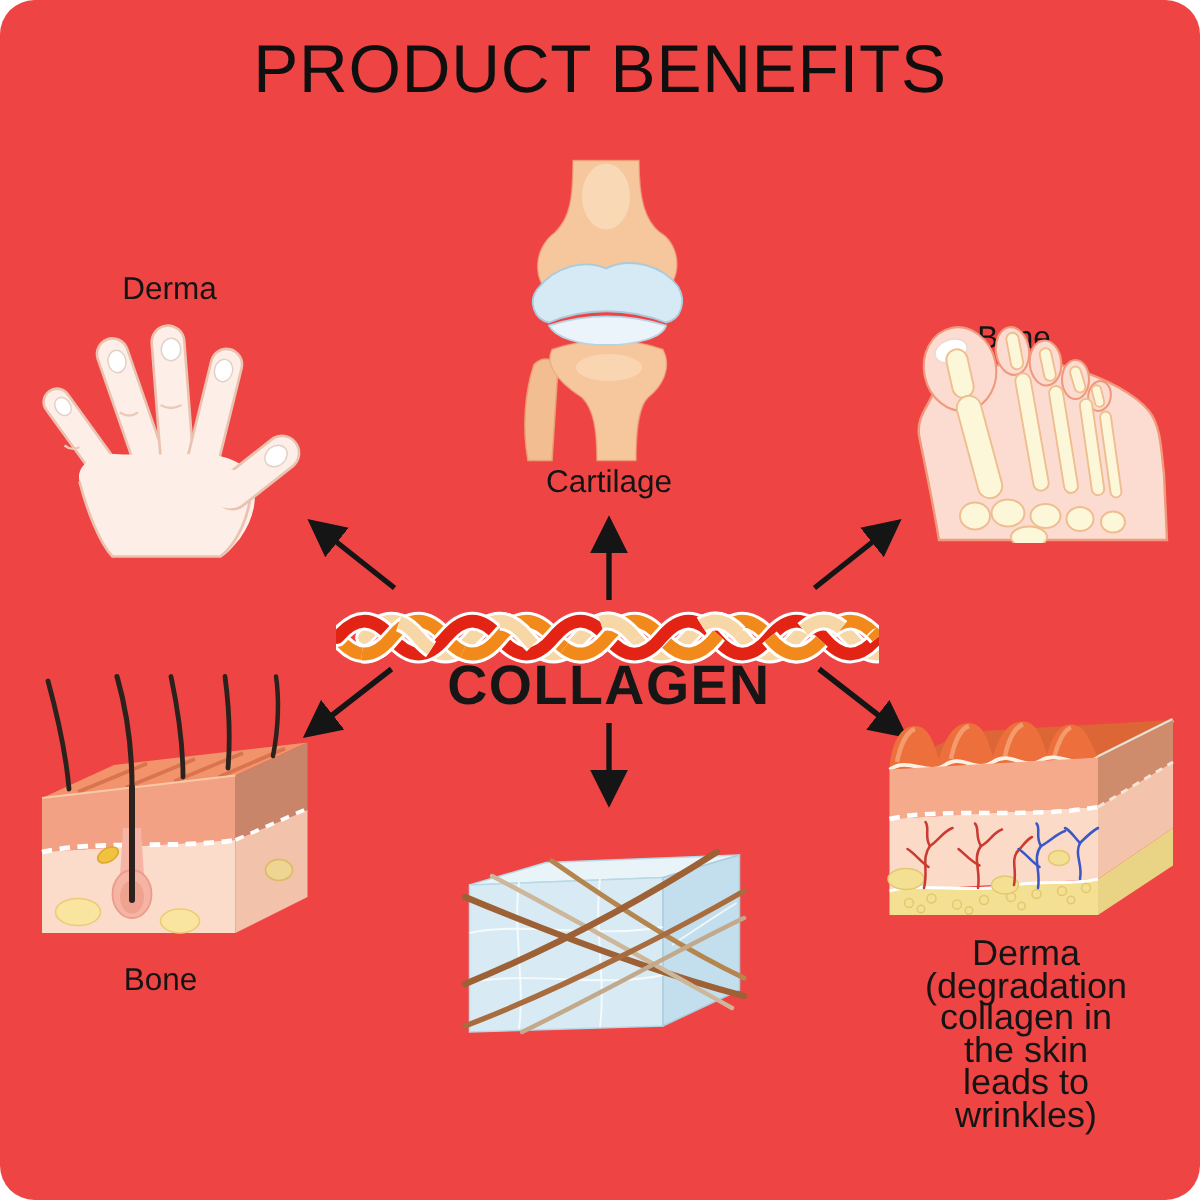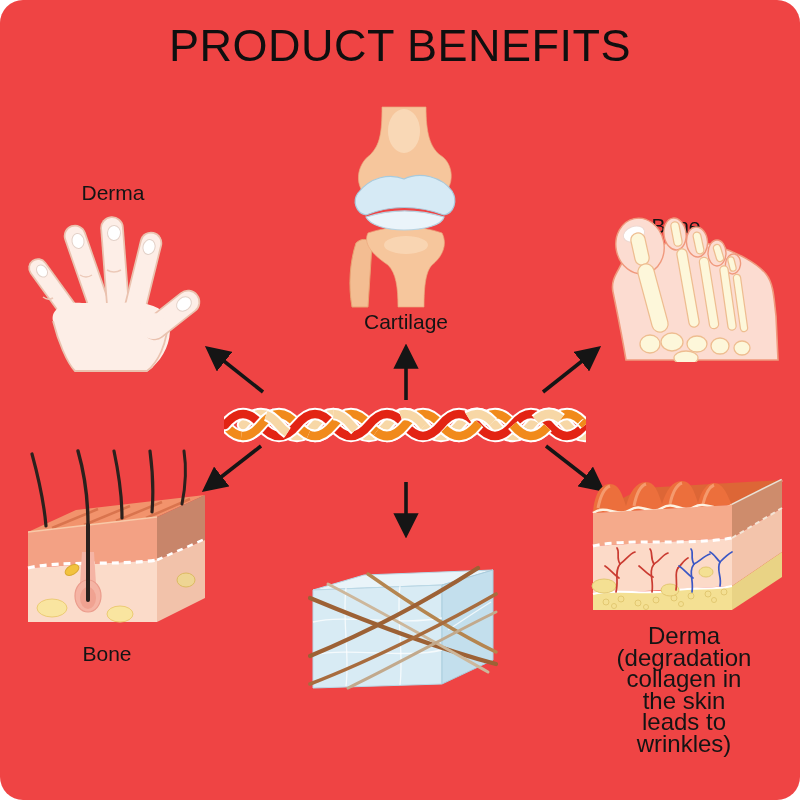--- a/index.html
+++ b/index.html
@@ -143,20 +143,21 @@
     <g>
       <path d="M1,23 Q19,45 37,23 Q55,1 73,23 Q91,45 109,23 Q127,1 145,23 Q163,45 181,23 Q199,1 217,23 Q235,45 253,23 Q271,1 289,23 Q307,45 325,23 Q343,1 361,23" fill="none" stroke="#ffffff" stroke-width="12.5" stroke-dasharray="41 41" stroke-dashoffset="-20"></path>
       <path d="M1,23 Q19,45 37,23 Q55,1 73,23 Q91,45 109,23 Q127,1 145,23 Q163,45 181,23 Q199,1 217,23 Q235,45 253,23 Q271,1 289,23 Q307,45 325,23 Q343,1 361,23" fill="none" stroke="#f18a1b" stroke-width="8.5" stroke-dasharray="41 41" stroke-dashoffset="-20"></path>
     </g>
     <g transform="translate(18,0)">
       <path d="M1,23 Q19,1 37,23 Q55,45 73,23 Q91,1 109,23 Q127,45 145,23 Q163,1 181,23 Q199,45 217,23 Q235,1 253,23 Q271,45 289,23 Q307,1 325,23 Q343,45 361,23" fill="none" stroke="#ffffff" stroke-width="12.5" stroke-dasharray="28 54" stroke-dashoffset="55"></path>
       <path d="M1,23 Q19,1 37,23 Q55,45 73,23 Q91,1 109,23 Q127,45 145,23 Q163,1 181,23 Q199,45 217,23 Q235,1 253,23 Q271,45 289,23 Q307,1 325,23 Q343,45 361,23" fill="none" stroke="#f7d7a6" stroke-width="8.5" stroke-dasharray="28 54" stroke-dashoffset="55"></path>
     </g>
   </svg>
 
+  <div class="center-word">COLLAGEN</div>
 
   <svg class="art" style="left:180px;top:330px;" width="440" height="220" viewBox="0 0 440 220">
     <defs>
       <marker id="ah" markerWidth="7" markerHeight="7" refX="5.2" refY="3.5" orient="auto">
         <path d="M0,0 L7,3.5 L0,7 Z" fill="#151515"></path>
       </marker>
     </defs>
     <g stroke="#151515" stroke-width="3.6">
       <line x1="226" y1="70" x2="226" y2="20" marker-end="url(#ah)"></line>
       <line x1="83" y1="62" x2="30" y2="20" marker-end="url(#ah)"></line>

